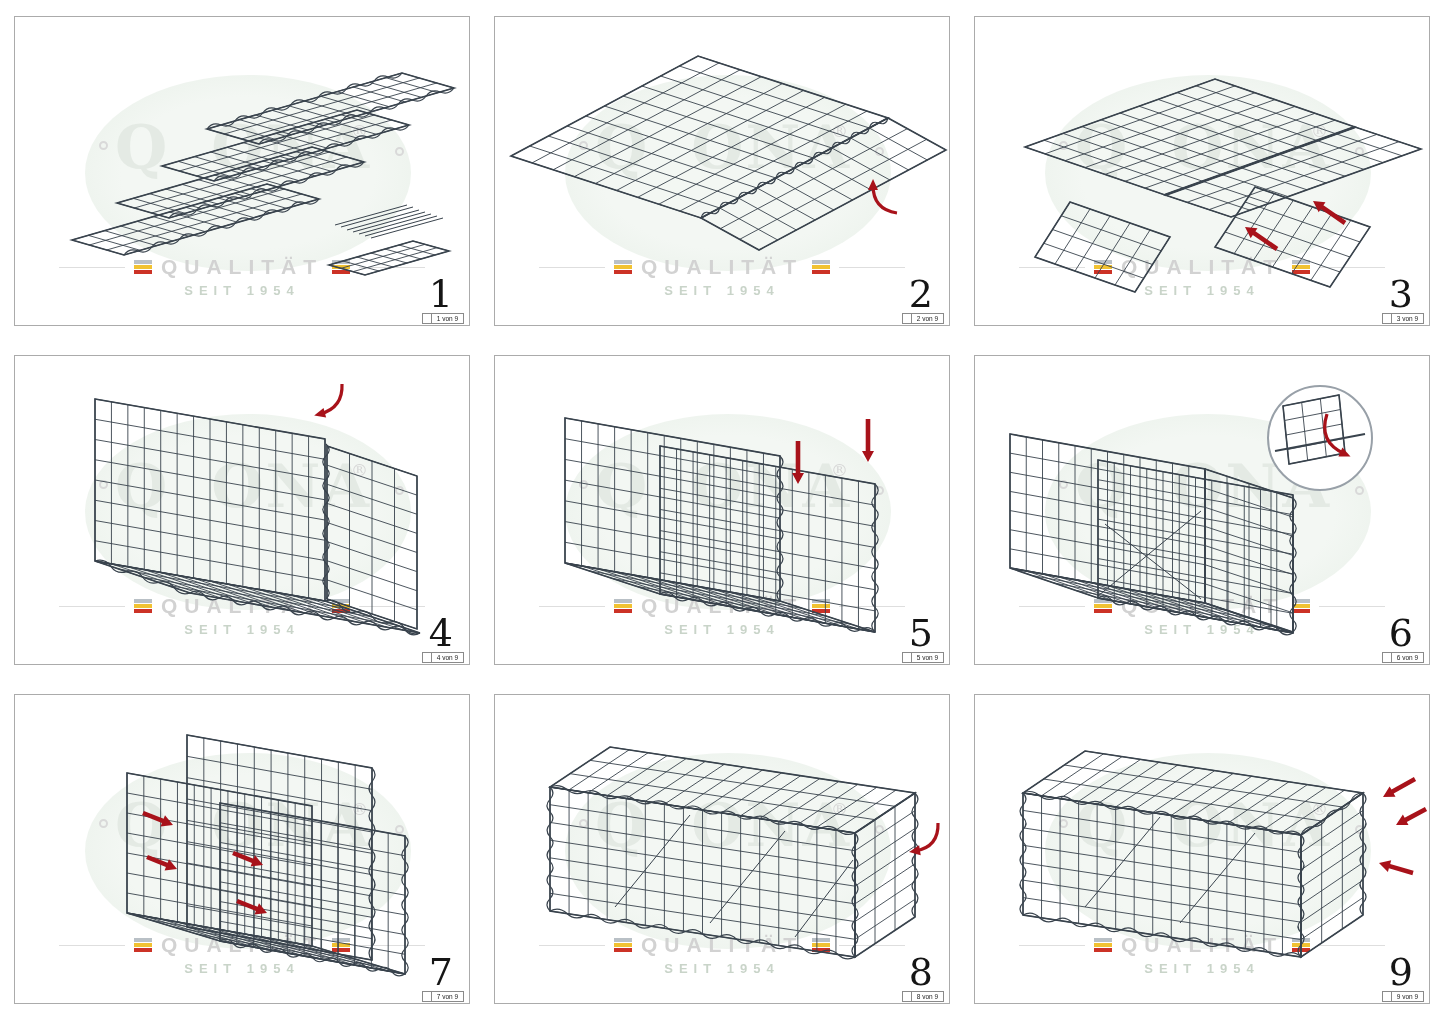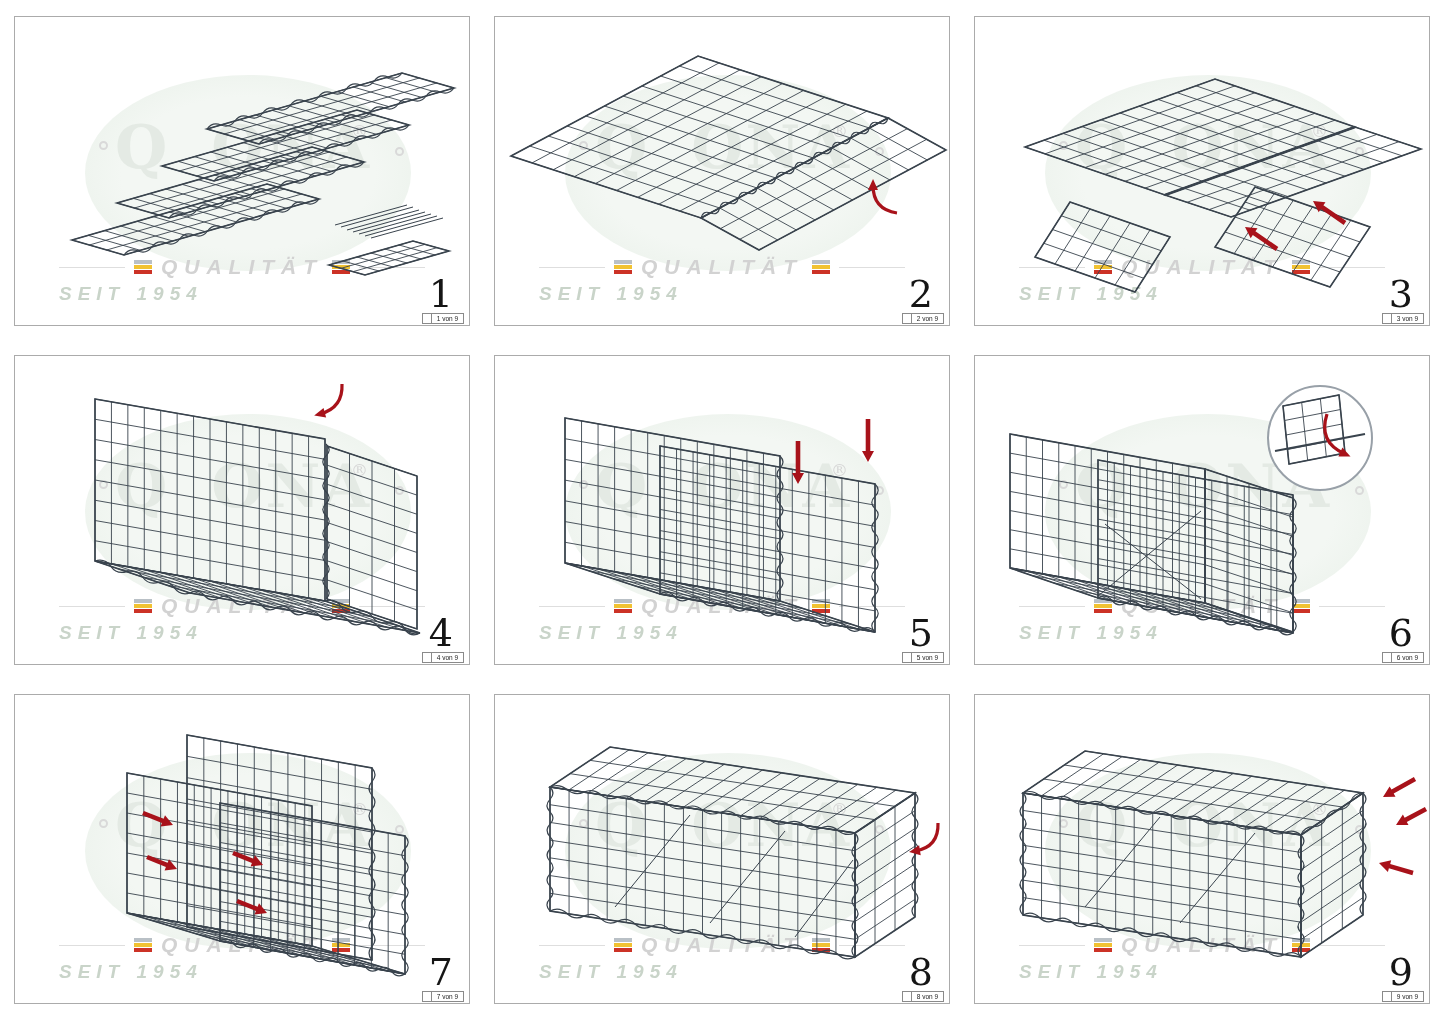--- a/index.html
+++ b/index.html
@@ -31,34 +31,34 @@
   .wm-big {
     position:absolute; left:100px; top:100px; width:256px;
     display:flex; justify-content:space-between;
     font-family:"DejaVu Serif", serif; font-weight:bold;
     font-size:60px; color:#e4eae4; letter-spacing:2px; line-height:1;
   }
   .wm-reg {
     position:absolute; left:336px; top:104px; font-size:17px; color:#d6d6d6;
     font-family:"DejaVu Serif", serif;
   }
-  .wm-text { position:absolute; left:44px; right:44px; top:238px;font-style:italic; }
+  .wm-text { position:absolute; left:44px; right:44px; top:238px; }
   .wm-l1 { display:flex; align-items:center; gap:9px; }
   .rule { flex:1; height:1px; background:#dedede; }
   .flag {
     width:18px; height:14px; display:inline-block;
     background:
       linear-gradient(90deg, transparent 0 31%, #fff 31% 36%, transparent 36% 64%, #fff 64% 69%, transparent 69% 100%),
       linear-gradient(180deg, #b9c0c6 0 31%, #fff 31% 36%, #f1c232 36% 64%, #fff 64% 69%, #cc3226 69% 100%);
   }
   .wm-qual {
     font-size:21px; font-weight:bold; letter-spacing:7px; color:#d2d2d2; white-space:nowrap;
   }
   .wm-l2 {
-    margin-top:4px; font-size:19px; font-weight:bold;
+    margin-top:4px; text-align:center; font-size:13px; font-weight:bold;
     letter-spacing:6px; color:#c9d4c9;
   }
   
   svg.fig { position:absolute; inset:0; width:456px; height:310px; z-index:1; }
   .stepnum {
     position:absolute; right:16px; bottom:12px; z-index:2;
     font-family:"DejaVu Serif", serif; font-size:38px; color:#151515; line-height:1;
   }
   .pagelabel {
     position:absolute; right:5px; bottom:1px; z-index:2;

